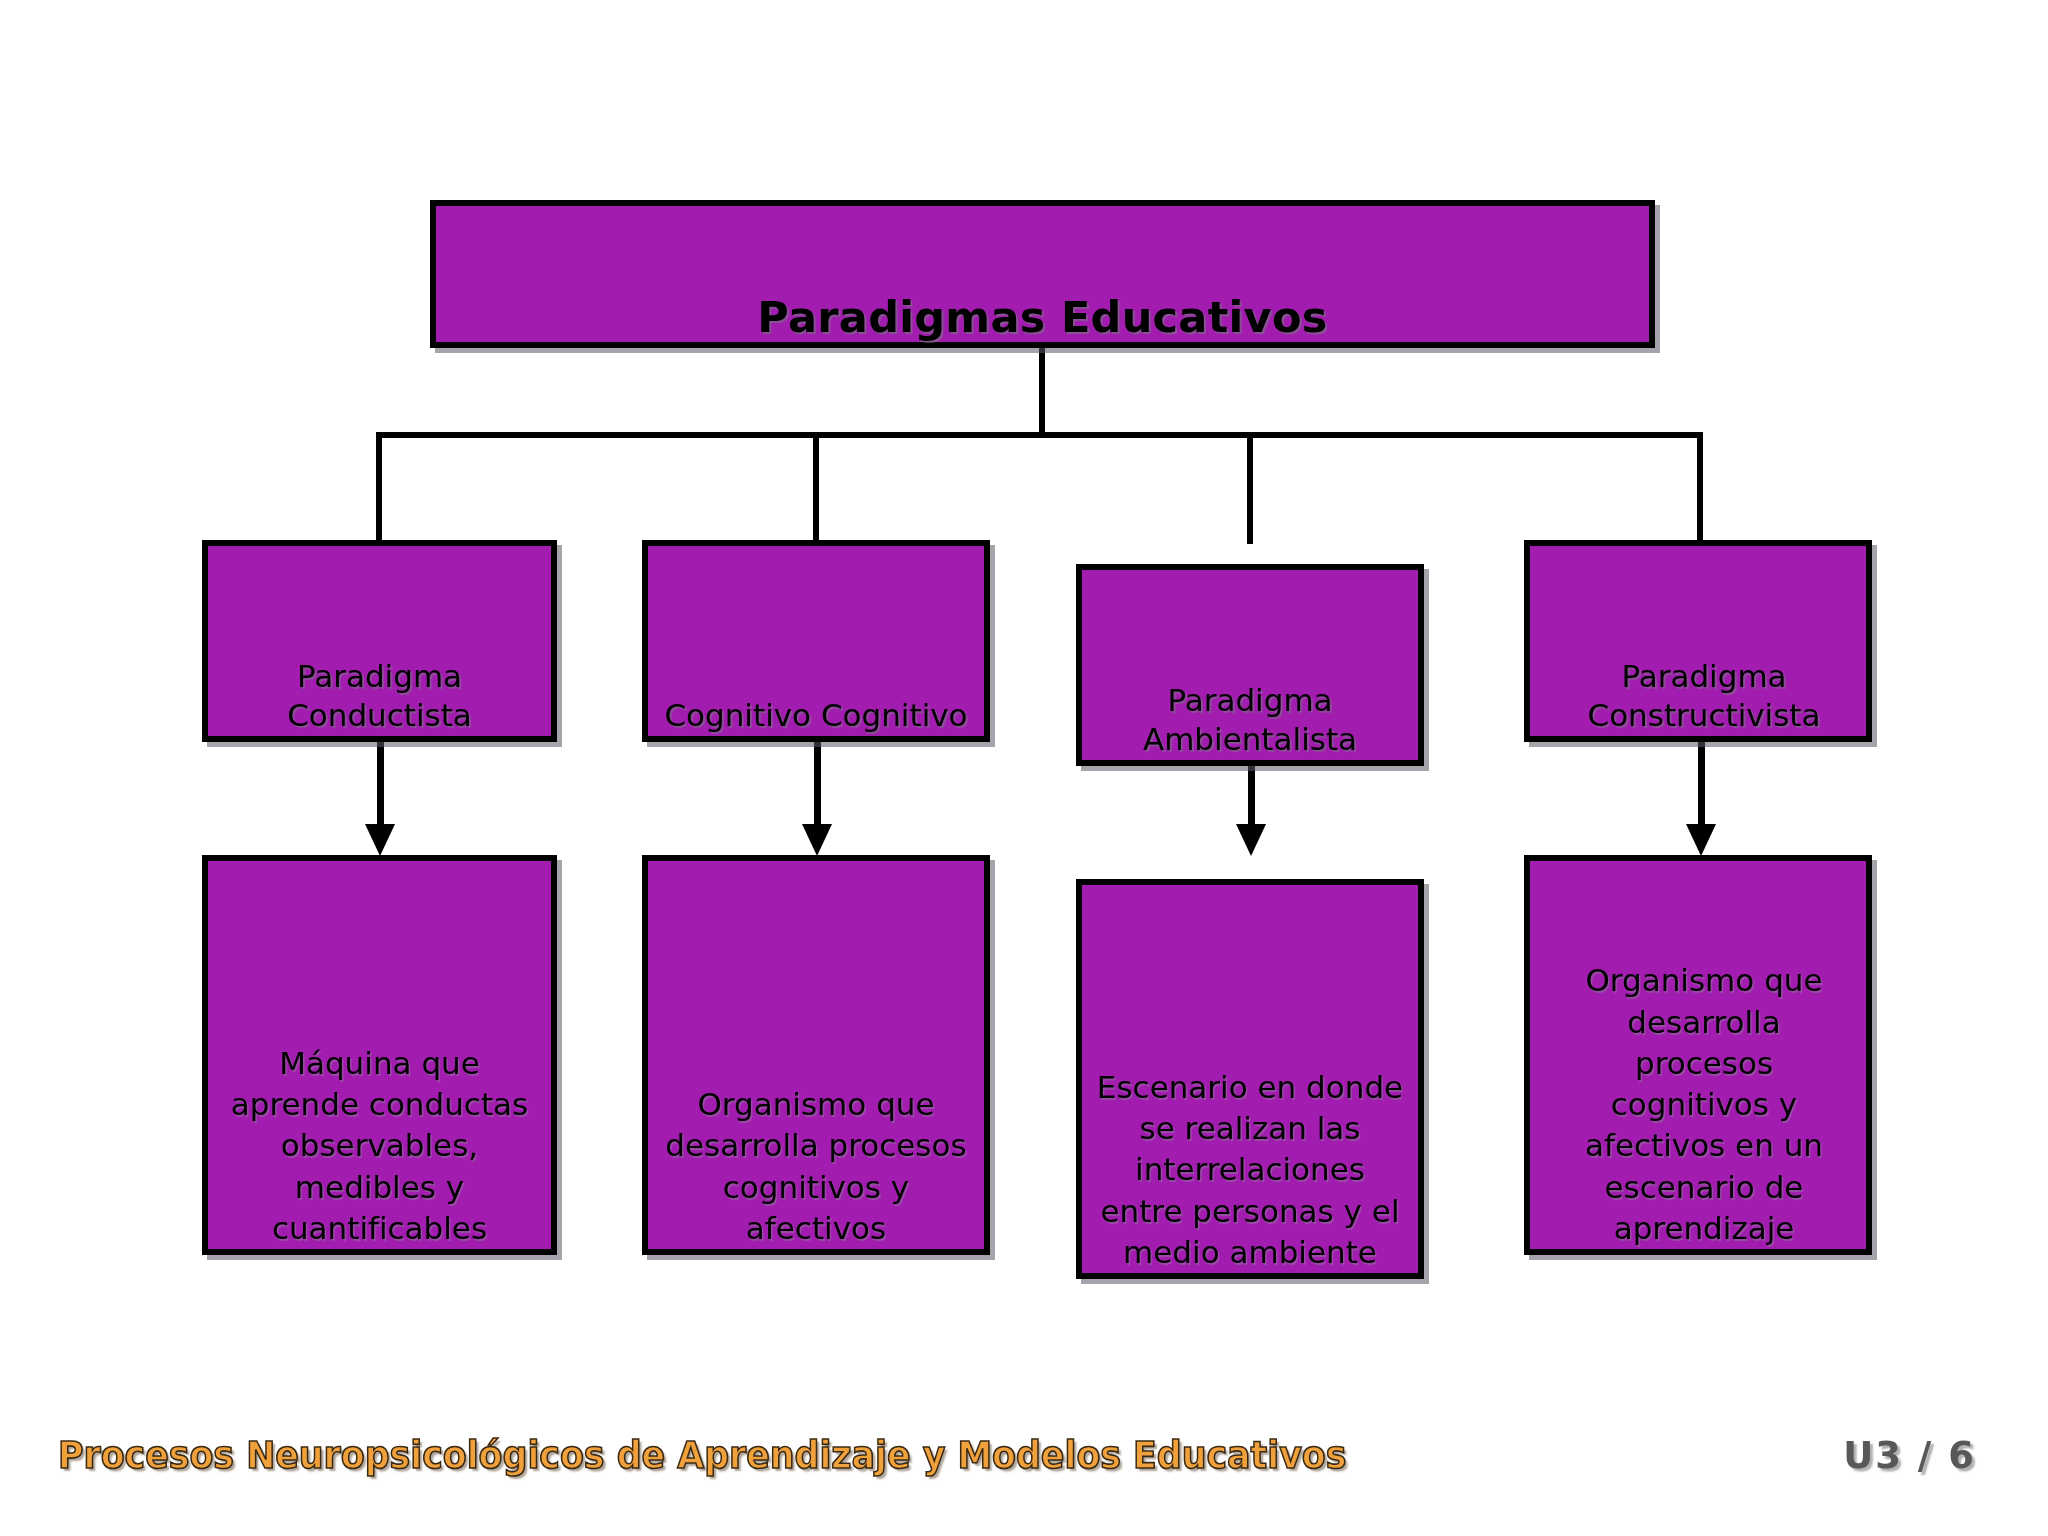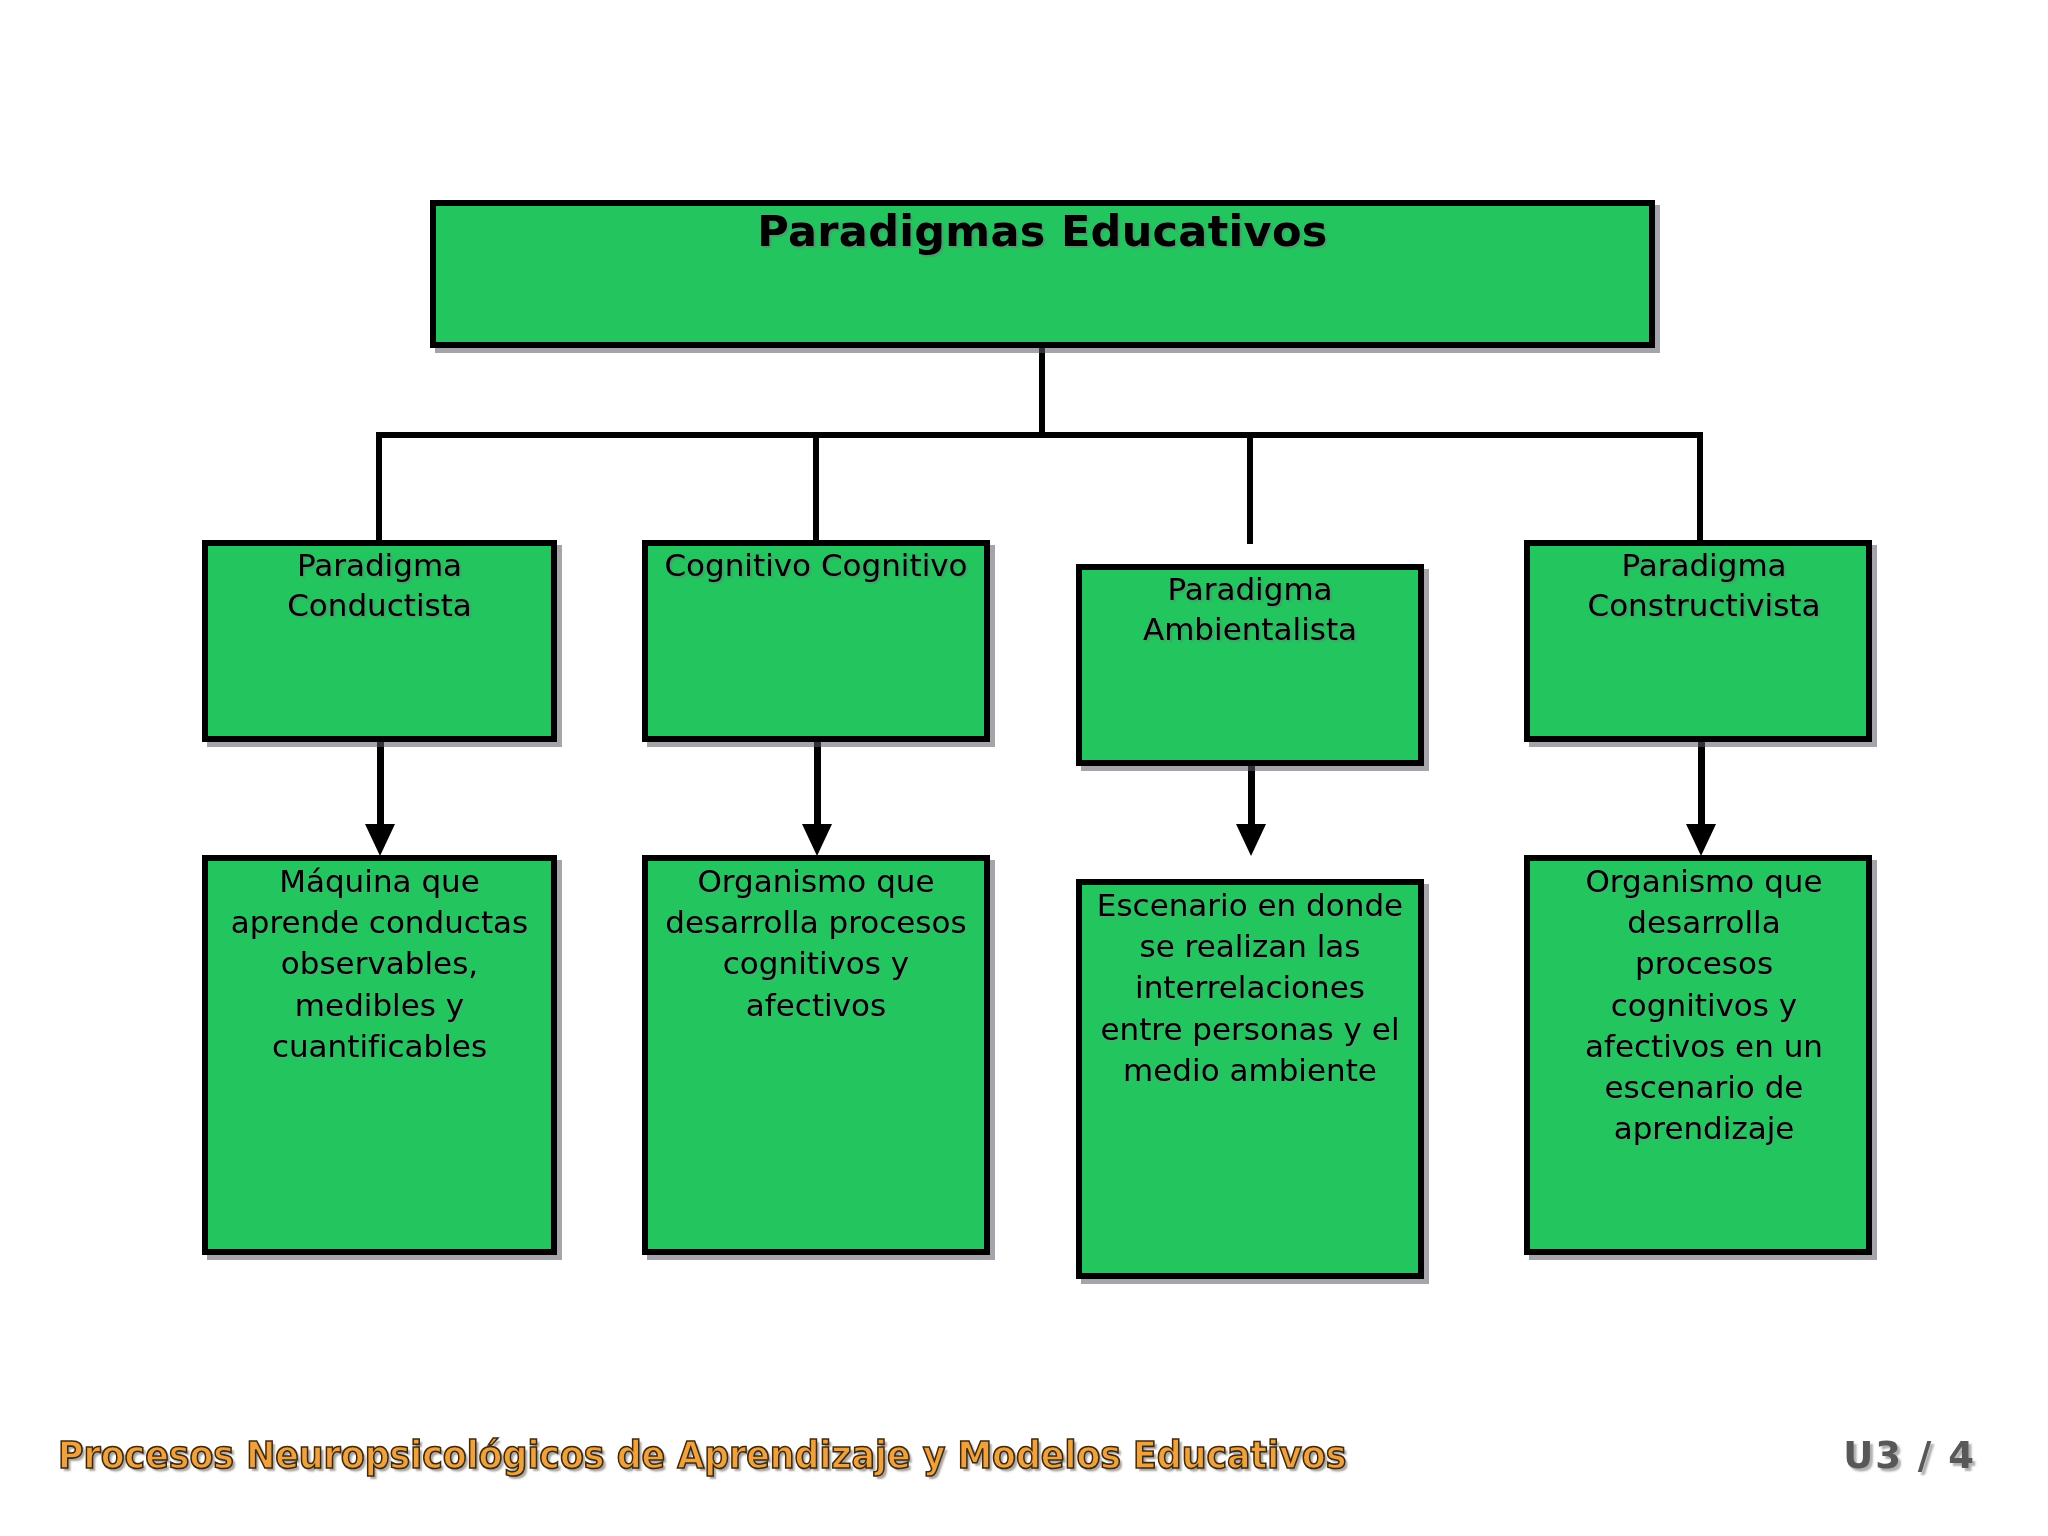--- a/index.html
+++ b/index.html
@@ -18,25 +18,25 @@
     width: 2048px;
     height: 1536px;
     background: #ffffff;
     overflow: hidden;
   }
 
   
   .node {
     position: absolute;
     box-sizing: border-box;
-    background: #22c55e;
+    background: #a21caf;
     border: 6px solid #000000;
     box-shadow: 5px 5px 0 0 rgba(90,90,100,0.55);
     display: flex;
-    align-items: flex-start;
+    align-items: flex-end;
     justify-content: center;
     text-align: center;
     color: #000000;
     z-index: 3;
   }
 
   
   #root-node {
     left: 430px;
     top: 200px;
@@ -233,16 +233,16 @@
   </div>
   <div class="node desc-node col-3">
     <span class="node-text">Organismo que desarrolla procesos cognitivos y afectivos en un escenario de aprendizaje</span>
   </div>
   <div class="node desc-node col-2">
     <span class="node-text">Escenario en donde se realizan las interrelaciones entre personas y el medio ambiente</span>
   </div>
 
   <div id="footer">
     <div id="footer-title">Procesos Neuropsicológicos de Aprendizaje y Modelos Educativos</div>
-    <div id="footer-page">U3 / 4</div>
+    <div id="footer-page">U3 / 6</div>
   </div>
 
 </div>
 
 </body></html>

